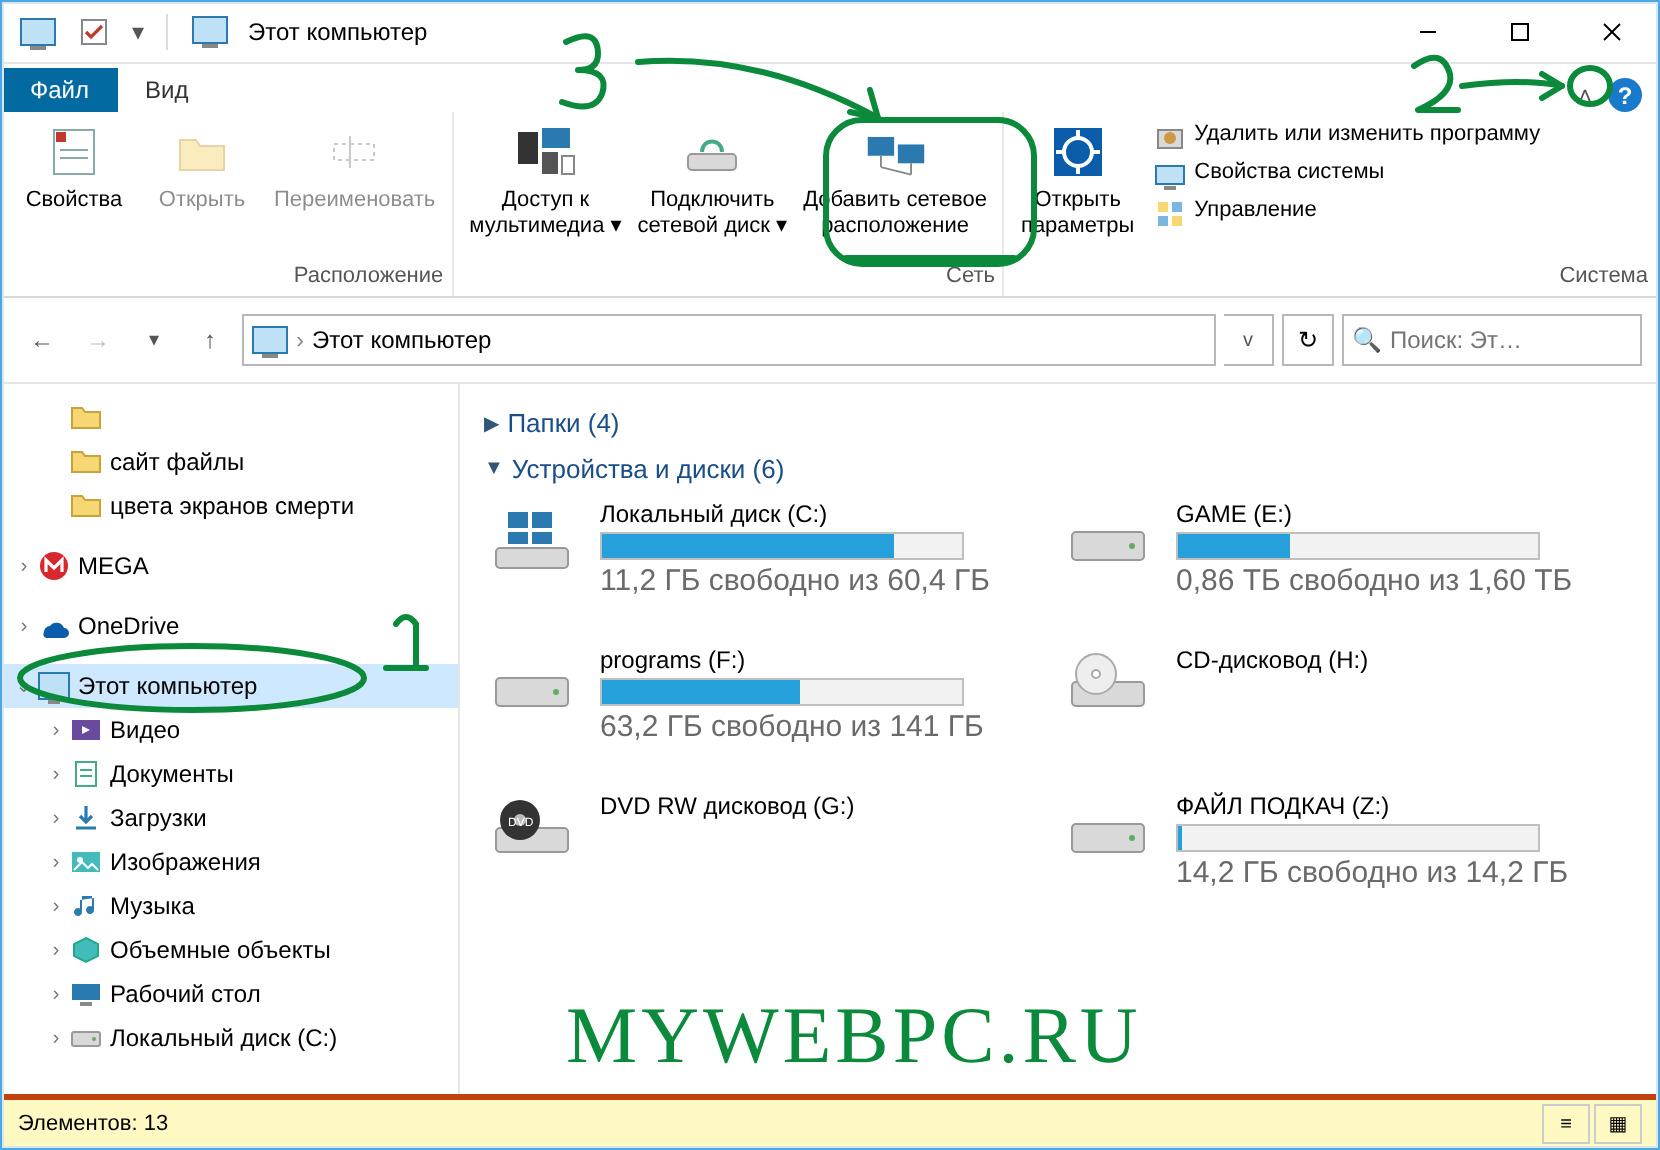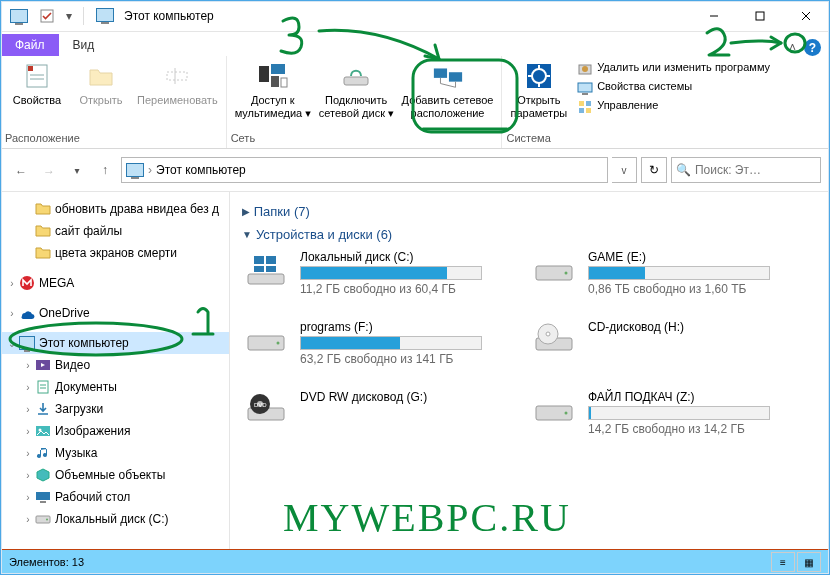--- a/index.html
+++ b/index.html
@@ -12,31 +12,31 @@
 .qat-caret{width:12px;text-align:center;color:#555}
 .titlebar .divider{width:1px;height:18px;background:#ddd;margin:0 4px}
 .titlebar .title-icon{width:16px;height:16px;margin:0 4px}
 .titlebar .title-text{padding-left:2px}
 .titlebar .spacer{flex:1}
 .win-btns{display:flex}
 .win-btn{width:46px;height:30px;display:flex;align-items:center;justify-content:center}
 
 .ribbon-tabs{height:24px;display:flex;align-items:flex-end;background:#fff}
 .rtab{padding:4px 14px;font-size:12px}
-.rtab.file{background:#8b5cf6;color:#fff}
+.rtab.file{background:#0369a1;color:#fff}
 .rtab.active{border:1px solid #d8d8d8;border-bottom:1px solid #fff;background:#fff}
 .rtab:not(.file):not(.active){color:#333}
 .ribbon-tabs .spacer{flex:1}
 .ribbon-right{display:flex;align-items:center;gap:8px;padding-right:8px}
 .help-icon{width:17px;height:17px;border-radius:50%;background:#1979ca;color:#fff;display:flex;align-items:center;justify-content:center;font-size:12px;font-weight:bold}
 
 .ribbon{display:flex;background:#fff;border-bottom:1px solid #d8d8d8;height:92px}
 .rgroup{display:flex;flex-direction:column;border-right:1px solid #e8e8e8;padding:2px 4px}
 .rgroup-row{display:flex;flex:1;align-items:flex-start}
-.rgroup-label{text-align:left;font-size:11px;color:#555;padding:2px 0}
+.rgroup-label{text-align:right;font-size:11px;color:#555;padding:2px 0}
 .rbtn{display:flex;flex-direction:column;align-items:center;justify-content:flex-start;padding:2px 4px;min-width:56px}
 .rbtn.disabled{opacity:.45}
 .rbtn-icon{width:32px;height:32px;display:flex;align-items:center;justify-content:center;margin-bottom:2px}
 .rbtn-label{font-size:11px;text-align:center;line-height:13px;white-space:pre-line}
 .rsmall-col{display:flex;flex-direction:column;justify-content:flex-start;gap:1px;padding:2px 4px}
 .rsmall{display:flex;gap:4px;font-size:11px;padding:1px 2px;white-space:nowrap}
 .rsmall-icon{width:16px;height:16px;display:flex;align-items:center;justify-content:center}
 
 .addrbar{height:34px;display:flex;align-items:center;padding:4px 8px;gap:4px;background:#fff;border-bottom:1px solid #e5e5e5}
 .nav-btn{width:24px;height:24px;display:flex;align-items:center;justify-content:center;color:#555}
@@ -58,23 +58,23 @@
 .content{flex:1;overflow:auto;padding:8px 12px;position:relative}
 .section-head{display:flex;align-items:center;color:#1a4e8a;font-size:13px;margin:4px 0 8px;gap:4px}
 .section-head .chev{font-size:10px;color:#357}
 .drives{display:flex;flex-wrap:wrap;gap:24px 28px}
 .drive{display:flex;width:260px;gap:10px}
 .drive-icon{width:48px;height:40px;display:flex;align-items:center;justify-content:center}
 .drive-info{flex:1;display:flex;flex-direction:column;gap:2px}
 .drive-name{font-size:12px}
 .drive-bar{height:12px;width:180px;border:1px solid #bfbfbf;background:#f2f2f2;position:relative}
 .drive-bar-fill{position:absolute;left:0;top:0;bottom:0;background:#26a0da}
-.drive-sub{font-size:12px;color:#6a6a6a}
-
-.statusbar{height:24px;border-top:1px solid #c2410c;display:flex;align-items:center;padding:0 8px;font-size:11px;background:#7dd3fc;justify-content:space-between}
+.drive-sub{font-size:15px;color:#6a6a6a}
+
+.statusbar{height:24px;border-top:3px solid #c2410c;display:flex;align-items:center;padding:0 8px;font-size:11px;background:#fef9c3;justify-content:space-between}
 .view-toggles{display:flex;gap:2px}
 .view-toggle{width:22px;height:18px;border:1px solid #ccc;display:flex;align-items:center;justify-content:center;font-size:10px}
 
 .scribbles{position:absolute;left:0;top:0;width:830px;height:575px;pointer-events:none}
 
 .folder-svg{width:16px;height:16px}
 .monitor-mini{width:16px;height:12px;border:1px solid #2a7ab0;background:#bfe1f6;position:relative}
 .monitor-mini::after{content:"";position:absolute;left:4px;right:4px;bottom:-3px;height:2px;background:#888}
 </style>
 </head>
@@ -281,21 +281,20 @@
 
   <div class="body">
     <div class="tree" id="tree">
         <div class="tree-item depth1">
           <span class="exp blank">·</span>
           <span class="ticon">
             <svg class="folder-svg" viewBox="0 0 16 16">
               <path d="M1 3h5l1.5 2H15v8H1z" fill="#f7d774" stroke="#c9a23a"></path>
             </svg>
           </span>
-          <span>обновить драва нвидеа без д</span>
         </div>
         <div class="tree-item depth1">
           <span class="exp blank">·</span>
           <span class="ticon">
             <svg class="folder-svg" viewBox="0 0 16 16">
               <path d="M1 3h5l1.5 2H15v8H1z" fill="#f7d774" stroke="#c9a23a"></path>
             </svg>
           </span>
           <span>сайт файлы</span>
         </div>
@@ -413,21 +412,21 @@
               <rect x="1" y="5" width="14" height="7" rx="1" fill="#d9d9d9" stroke="#999"></rect>
               <circle cx="12" cy="8.5" r="1" fill="#6a6"></circle>
             </svg>
           </span>
           <span>Локальный диск (С:)</span>
         </div>
       </div>
     <div class="content">
       <div class="section-head">
         <span class="chev">▶</span>
-        <span>Папки (7)</span>
+        <span>Папки (4)</span>
       </div>
       <div class="section-head">
         <span class="chev">▼</span>
         <span>Устройства и диски (6)</span>
       </div>
       <div class="drives" id="drives">
           <div class="drive">
             <div class="drive-icon">
               <svg width="40" height="36" viewBox="0 0 40 36">
                 <rect x="2" y="22" width="36" height="10" rx="2" fill="#d9d9d9" stroke="#999"></rect>

